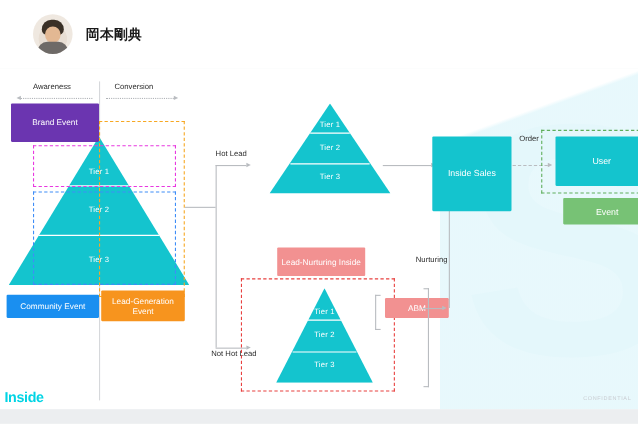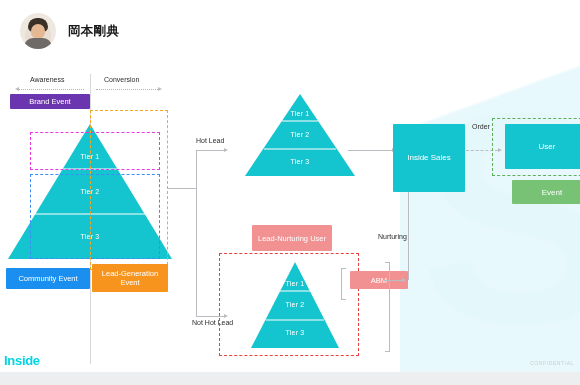--- a/index.html
+++ b/index.html
@@ -8,21 +8,21 @@
     background: #eceef0;
     font-family: "Liberation Sans", sans-serif;
     overflow: hidden;
   }
   #app { position: relative; width: 580px; height: 385px; background: #eceef0; }
 
   
   .header {
     position: absolute; left: 0; top: 0; width: 580px; height: 62px;
     background: #ffffff;
-    display: flex; align-items: center; padding-left: 20px;
+    display: flex; align-items: center; padding-left: 30px;
   }
   .avatar {
     width: 36px; height: 36px; border-radius: 50%;
     background: radial-gradient(circle at 50% 62%, #e8ded3 0%, #e8ded3 44%, #efe8e0 46%, #efe8e0 100%);
     position: relative; overflow: hidden; flex: 0 0 auto;
   }
   .avatar .hair {
     position: absolute; left: 8px; top: 5px; width: 20px; height: 14px;
     background: #3a3026; border-radius: 10px 10px 6px 6px;
   }
@@ -141,21 +141,21 @@
       <div class="pyr-tier" style="left:0; top:61px; width:164px; height:14px;">Tier 2</div>
       <div class="pyr-tier" style="left:0; top:106px; width:164px; height:14px;">Tier 3</div>
     </div>
 
     <div class="dashbox" style="left:30px; top:70px; width:130px; height:38px; border-width:1.4px; border-color:#E838E0;"></div>
 
     <div class="dashbox" style="left:30px; top:112px; width:130px; height:85px; border-width:1.4px; border-color:#3E8DF7;"></div>
 
     <div class="dashbox" style="left:90px; top:48px; width:78px; height:160px; border-width:1.4px; border-color:#F7A823;"></div>
 
-    <div class="chip" style="left:10px; top:32px; width:80px; height:15px; background:#6B35B0;">
+    <div class="chip" style="left:10px; top:32px; width:80px; height:35px; background:#6B35B0;">
       <span>Brand Event</span>
     </div>
     <div class="chip" style="left:92px; top:202px; width:76px; height:28px; background:#F7941E;">
       <span>Lead-Generation Event</span>
     </div>
     <div class="chip" style="left:6px; top:206px; width:84px; height:21px; background:#1A8FF0;">
       <span>Community Event</span>
     </div>
 
     <div class="line hline" style="left:168px; top:126px; width:28px;"></div>
@@ -177,21 +177,21 @@
       </svg>
       <div class="pyr-tier" style="left:0; top:15px; width:110px; height:10px;">Tier 1</div>
       <div class="pyr-tier" style="left:0; top:36px; width:110px; height:10px;">Tier 2</div>
       <div class="pyr-tier" style="left:0; top:63px; width:110px; height:10px;">Tier 3</div>
     </div>
 
     <div class="line hline" style="left:348px; top:88px; width:44px;"></div>
     <div class="arrowhead ah-right" style="left:392px; top:85.5px;"></div>
 
     <div class="chip" style="left:252px; top:163px; width:80px; height:26px; background:#F29191;">
-      <span>Lead-Nurturing User</span>
+      <span>Lead-Nurturing Inside</span>
     </div>
     <div class="dashbox" style="left:219px; top:191px; width:140px; height:103px; border-width:1.5px; border-color:#E8403F;"></div>
 
     <div class="pyramid" style="left:251px; top:200px; width:88px; height:86px;">
       <svg width="88" height="86" viewBox="0 0 88 86">
         <polygon points="44,0 88,86 0,86" fill="#14C4CE"></polygon>
         <line x1="29" y1="29" x2="59" y2="29" stroke="#ffffff" stroke-width="1"></line>
         <line x1="15" y1="58" x2="73" y2="58" stroke="#ffffff" stroke-width="1"></line>
       </svg>
       <div class="pyr-tier" style="left:0; top:17px; width:88px; height:10px;">Tier 1</div>

